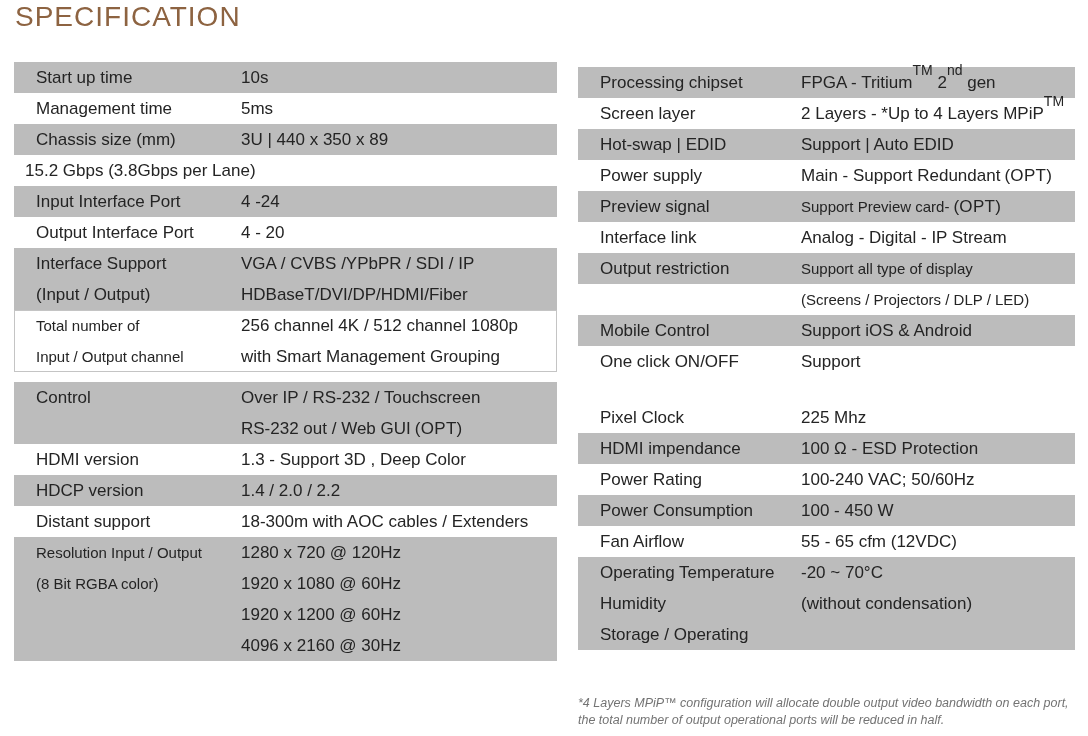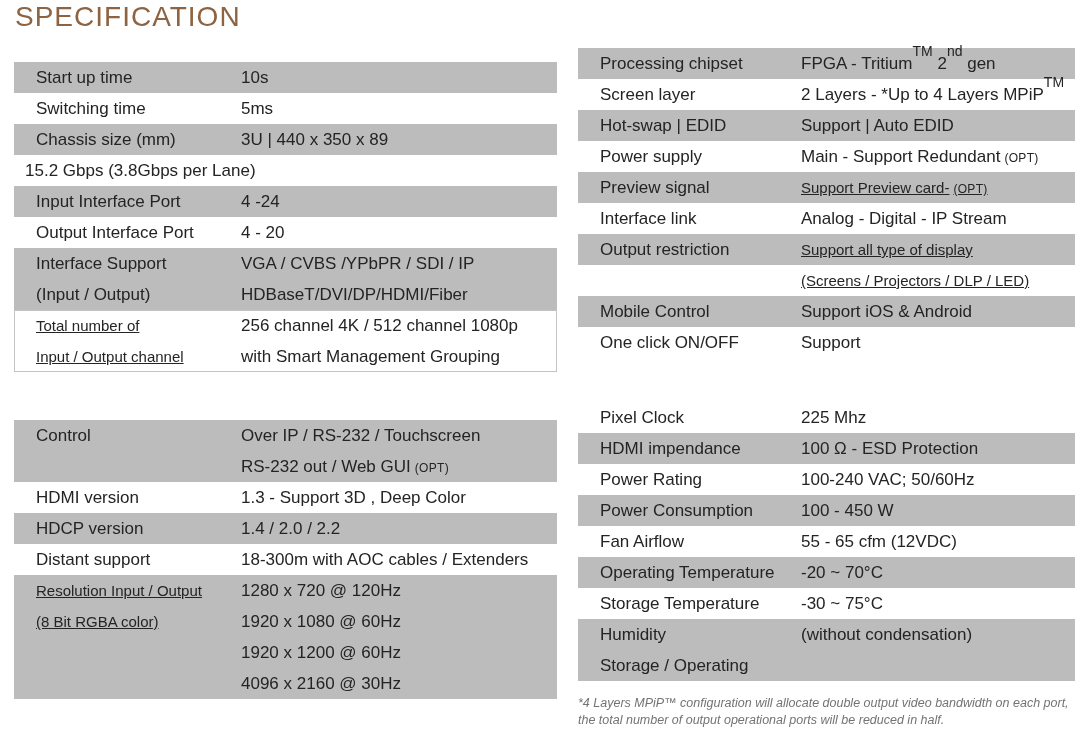--- a/index.html
+++ b/index.html
@@ -11,37 +11,37 @@
     font-family:"Liberation Sans", sans-serif;
     color:var(--text,#242424);
   }
   .page-title {
     position:absolute; left:15px; top:1px; margin:0;
     font-size:28px; font-weight:400; letter-spacing:1px;
     color:var(--accent,#8d6341);
   }
   .spec-table { position:absolute; }
   #t-left-top    { left:14px;  top:62px;  width:543px; }
-  #t-left-bottom { left:14px;  top:420px; width:543px; }
-  #t-right-top   { left:578px; top:48px;  width:497px; }
+  #t-left-bottom { left:14px;  top:382px; width:543px; }
+  #t-right-top   { left:578px; top:67px;  width:497px; }
   #t-right-bottom{ left:578px; top:402px; width:497px; }
 
   .row { display:flex; align-items:stretch;padding-left:11px; }
   .row.gray { background:var(--row-gray,#bcbcbc); }
   .row.boxed { box-shadow: inset 0 0 0 1px #c4c4c4; }
 
   .cell-label { flex:0 0 auto; box-sizing:border-box; padding-left:11px; }
   .t-left  .cell-label { width:216px; }
   .t-right .cell-label { width:212px; }
   .cell-value { flex:1 1 auto; min-width:0; }
 
   .line { height:31px; line-height:31px; font-size:17px; white-space:nowrap; }
-  .line.sm { font-size:15px;text-decoration:underline; }
+  .line.sm { font-size:15px; }
   .line sup { font-size:14px; line-height:0; position:relative; top:-0.45em; }
-  .opt-suffix { font-size:12px; margin-left:4px; letter-spacing:0.3px; }
+  .opt-suffix { font-size:17px; margin-left:4px; letter-spacing:0.3px; }
 
   .footnote {
     position:absolute; left:578px; top:695px; width:508px;
     font-style:italic; color:#737373;
   }
   .fn-line { font-size:12.5px; line-height:17px; white-space:nowrap; }
 </style>
 </head>
 <body>
 
@@ -52,21 +52,21 @@
       <div class="row gray">
         <div class="cell-label">
           <div class="line"><span>Start up time</span></div>
         </div>
         <div class="cell-value">
           <div class="line"><span>10s</span></div>
         </div>
       </div>
       <div class="row white">
         <div class="cell-label">
-          <div class="line"><span>Switching time</span></div>
+          <div class="line"><span>Management time</span></div>
         </div>
         <div class="cell-value">
           <div class="line"><span>5ms</span></div>
         </div>
       </div>
       <div class="row gray">
         <div class="cell-label">
           <div class="line"><span>Chassis size (mm)</span></div>
         </div>
         <div class="cell-value">
@@ -282,28 +282,20 @@
         <div class="cell-value">
           <div class="line"><span>55 - 65 cfm (12VDC)</span></div>
         </div>
       </div>
       <div class="row gray">
         <div class="cell-label">
           <div class="line"><span>Operating Temperature</span></div>
         </div>
         <div class="cell-value">
           <div class="line"><span>-20 ~ 70°C</span></div>
-        </div>
-      </div>
-      <div class="row white">
-        <div class="cell-label">
-          <div class="line"><span>Storage Temperature</span></div>
-        </div>
-        <div class="cell-value">
-          <div class="line"><span>-30 ~ 75°C</span></div>
         </div>
       </div>
       <div class="row gray">
         <div class="cell-label">
           <div class="line"><span>Humidity</span></div>
           <div class="line"><span>Storage / Operating</span></div>
         </div>
         <div class="cell-value">
           <div class="line"><span>(without condensation)</span></div>
         </div>

